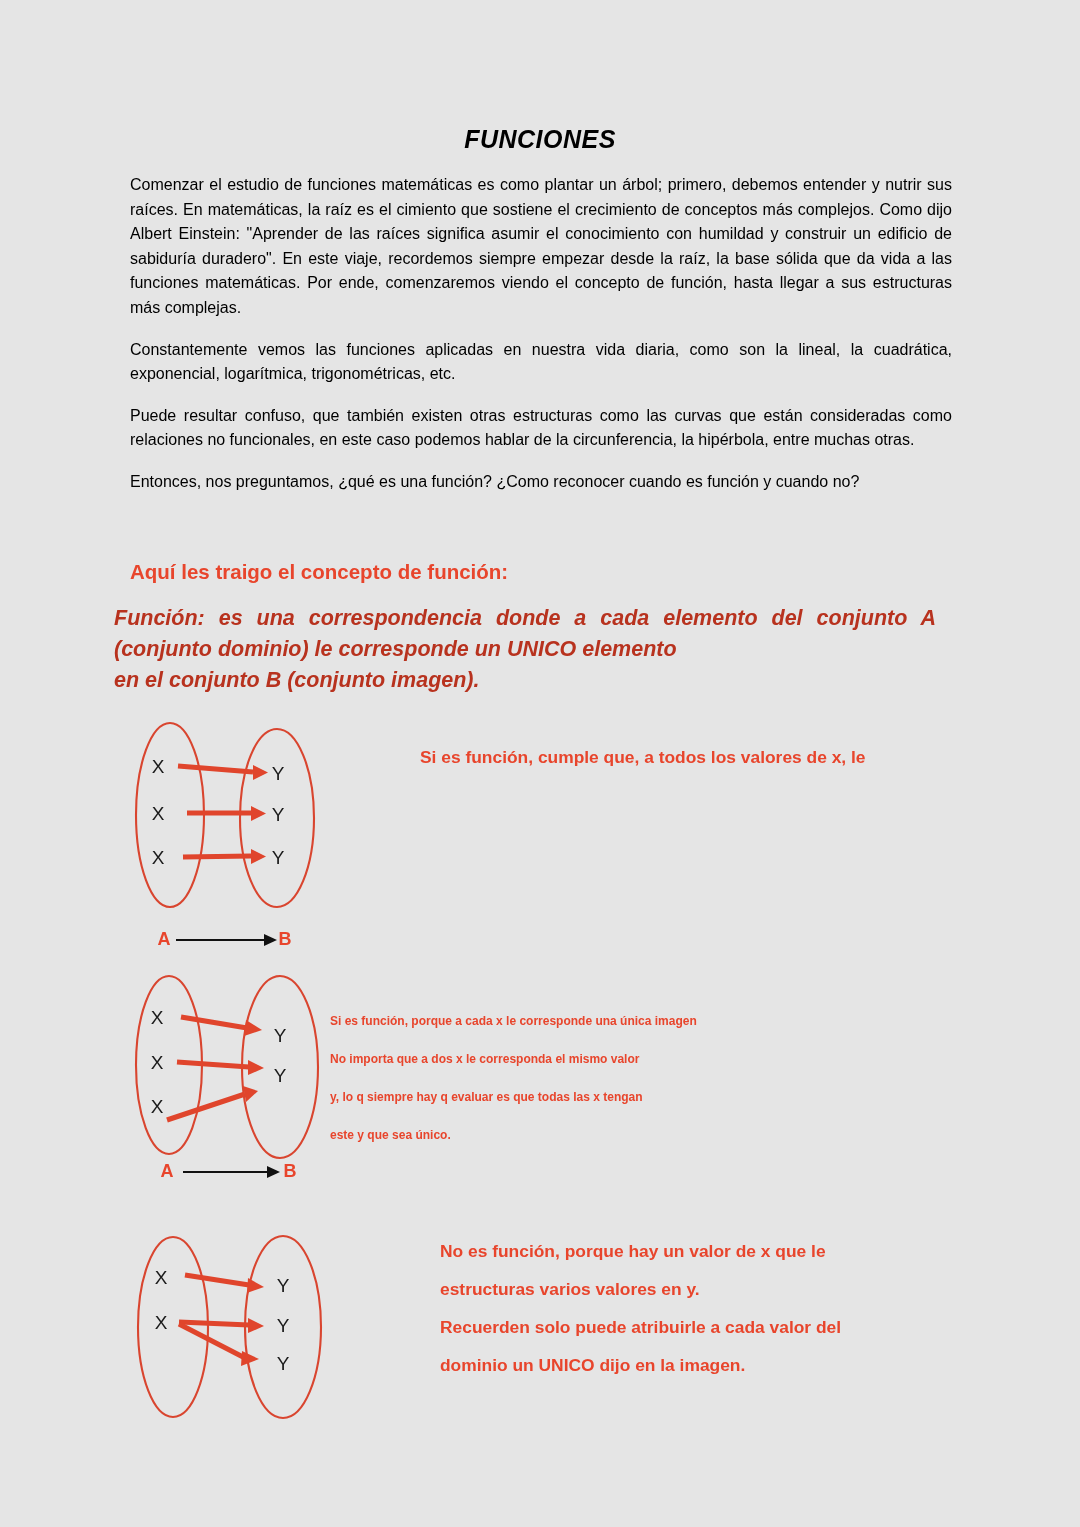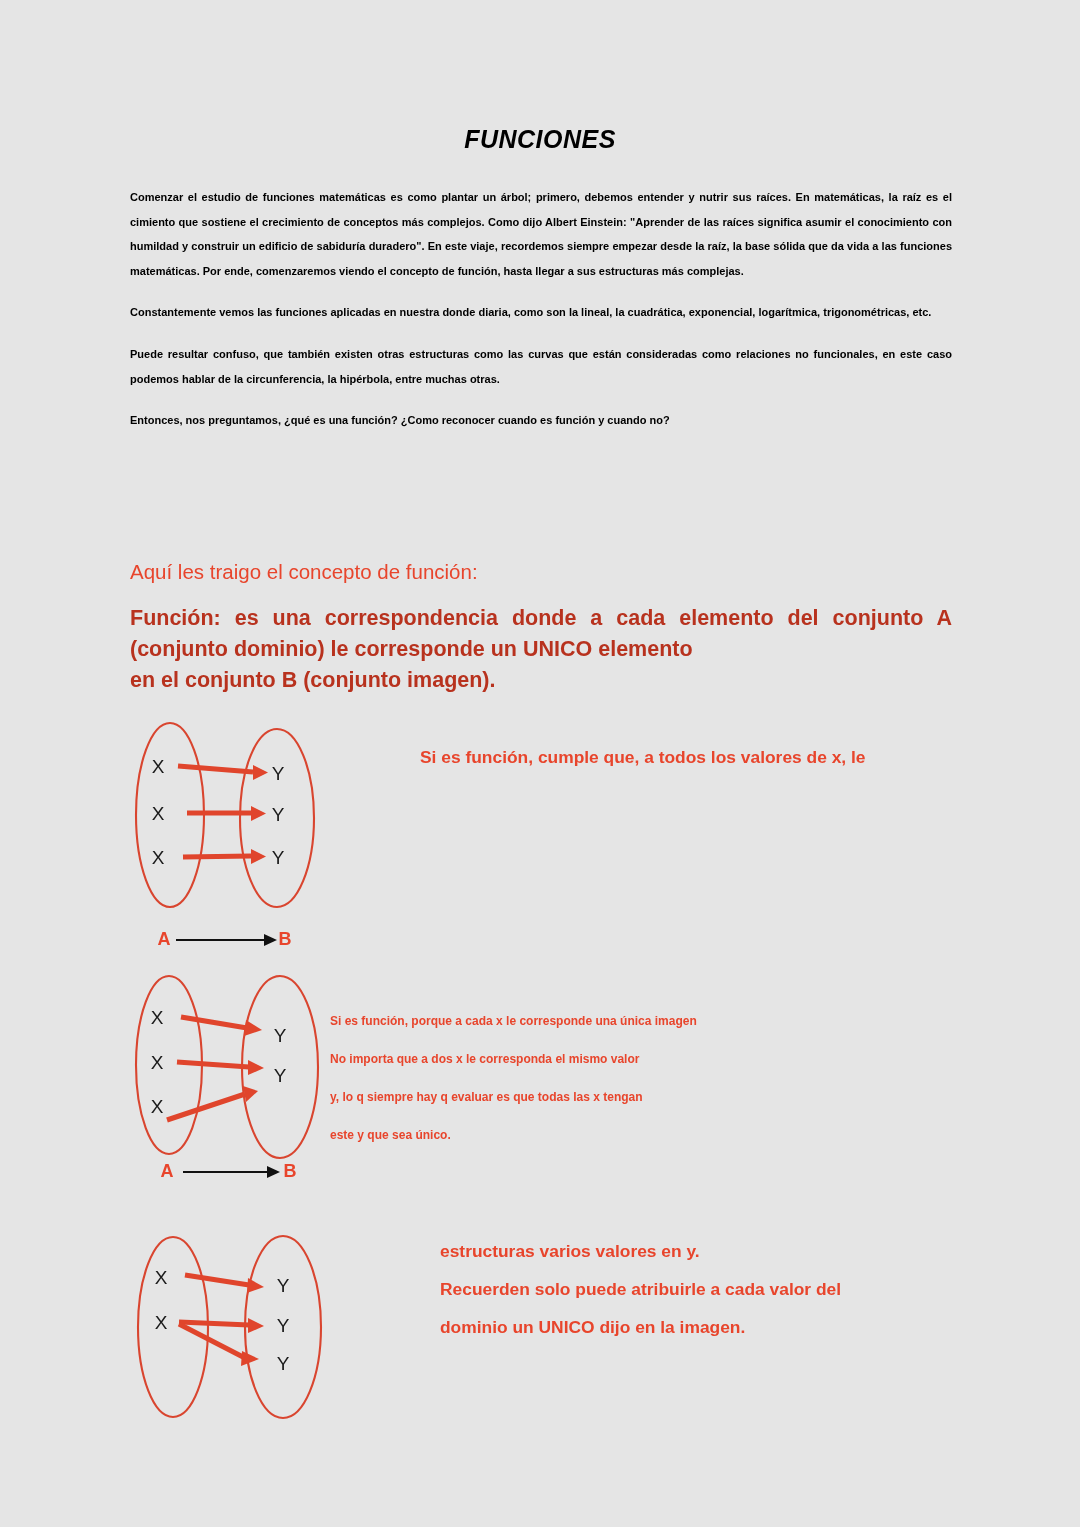--- a/index.html
+++ b/index.html
@@ -37,54 +37,55 @@
     color: #000000;
   }
 
   
   .body-block {
     position: absolute;
     left: 130px;
     width: 822px;
   }
   p.para {
-    margin: 12px 0 17px 0;
-    font-size: 11px;
-    font-weight: bold;
+    margin: 0 0 17px 0;
+    font-size: 16px;
+    font-weight: normal;
     line-height: 24.6px;
     text-align: justify;
     color: #000000;
     -webkit-hyphens: none;
     hyphens: none;
   }
   p.para:last-child { margin-bottom: 0; }
 
   
   .red-lead {
     position: absolute;
     left: 130px;
     top: 558px;
     width: 822px;
     font-size: 20.5px;
-    font-weight: normal;
+    font-weight: bold;
     color: #E8452C;
     line-height: 28px;
     text-align: left;
   }
   .red-def {
     position: absolute;
-    left: 130px;
+    left: 114px;
     top: 603px;
     width: 822px;
     font-size: 21.5px;
     font-weight: bold;
     color: #B8321E;
     line-height: 31px;
     text-align: justify;
     text-justify: inter-word;
+    font-style: italic;
   }
   .red-def .lastline { display: block; text-align: left; }
 
   
   .diagram {
     position: absolute;
     left: 125px;
   }
   .diagram svg { display: block; }
 
@@ -149,21 +150,21 @@
 </style>
 </head>
 <body>
 
 <div class="page">
 
   <div class="doc-title">FUNCIONES</div>
 
   <div class="body-block" style="top:173px;">
     <p class="para">Comenzar el estudio de funciones matemáticas es como plantar un árbol; primero, debemos entender y nutrir sus raíces. En matemáticas, la raíz es el cimiento que sostiene el crecimiento de conceptos más complejos. Como dijo Albert Einstein: "Aprender de las raíces significa asumir el conocimiento con humildad y construir un edificio de sabiduría duradero". En este viaje, recordemos siempre empezar desde la raíz, la base sólida que da vida a las funciones matemáticas. Por ende, comenzaremos viendo el concepto de función, hasta llegar a sus estructuras más complejas.</p>
-    <p class="para">Constantemente vemos las funciones aplicadas en nuestra donde diaria, como son la lineal, la cuadrática, exponencial, logarítmica, trigonométricas, etc.</p>
+    <p class="para">Constantemente vemos las funciones aplicadas en nuestra vida diaria, como son la lineal, la cuadrática, exponencial, logarítmica, trigonométricas, etc.</p>
     <p class="para">Puede resultar confuso, que también existen otras estructuras como las curvas que están consideradas como relaciones no funcionales, en este caso podemos hablar de la circunferencia, la hipérbola, entre muchas otras.</p>
     <p class="para">Entonces, nos preguntamos, ¿qué es una función? ¿Como reconocer cuando es función y cuando no?</p>
   </div>
 
   <div class="red-lead">Aquí les traigo el concepto de función:</div>
 
   <div class="red-def">
     <span class="cl">Función: es una correspondencia donde a cada elemento del</span>
     <span class="cl">conjunto A (conjunto dominio) le corresponde un UNICO elemento</span>
     <span class="lastline">en el conjunto B (conjunto imagen).</span>
@@ -260,18 +261,19 @@
       <text class="node-x" x="36" y="52" text-anchor="middle">X</text>
       <text class="node-x" x="36" y="97" text-anchor="middle">X</text>
 
       <text class="node-y" x="158" y="60" text-anchor="middle">Y</text>
       <text class="node-y" x="158" y="100" text-anchor="middle">Y</text>
       <text class="node-y" x="158" y="138" text-anchor="middle">Y</text>
     </svg>
   </div>
 
   <div class="caption" id="caption-3">
+    <span class="cl">No es función, porque hay un valor de x que le</span>
     <span class="cl">estructuras varios valores en y.</span>
     <span class="cl">Recuerden solo puede atribuirle a cada valor del</span>
     <span class="cl">dominio un UNICO dijo en la imagen.</span>
   </div>
 
 </div>
 
 </body></html>

